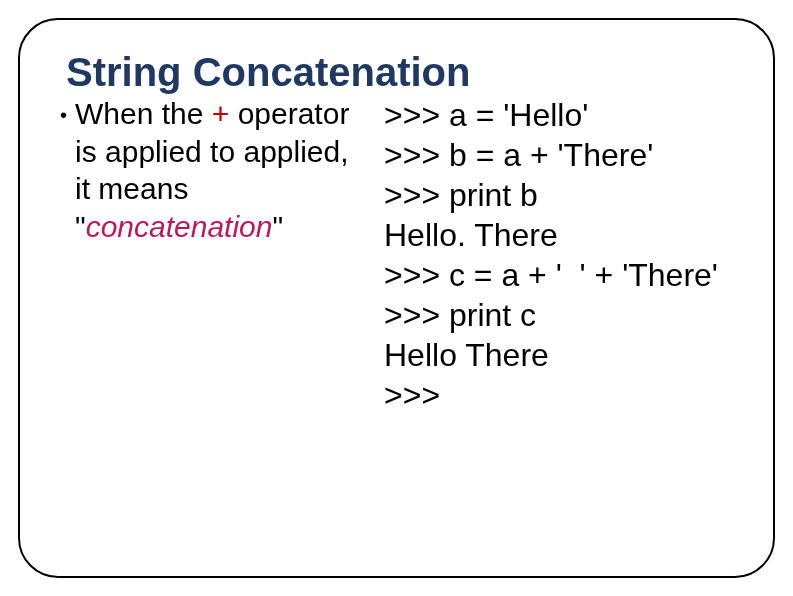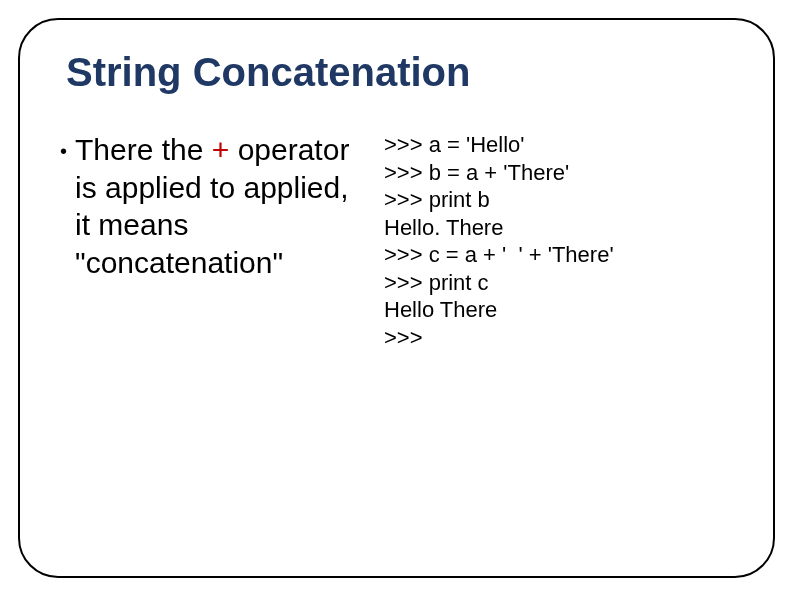--- a/index.html
+++ b/index.html
@@ -17,21 +17,20 @@
     right: 18px;
     bottom: 18px;
     border: 2.5px solid #000;
     border-radius: 40px;
     padding: 30px 40px 30px 40px;
   }
   .title {
     font-size: 40px;
     font-weight: bold;
     color: #1f3864;
-    margin-bottom: 36px;
     margin-left: 6px;
   }
   .content {
     display: flex;
     gap: 24px;
     align-items: flex-start;
   }
   .left {
     width: 300px;
     display: flex;
@@ -43,40 +42,40 @@
     line-height: 36px;
     margin-right: 8px;
     margin-top: 2px;
   }
   .bullet-text {
     font-size: 30px;
     line-height: 1.25;
     color: #000;
   }
   .bullet-text .plus { color: #c00000; }
-  .bullet-text .concat { color: #000000; }
+  .bullet-text .concat { color: #be185d; font-style: italic; }
   .right {
     flex: 1;
-    font-size: 22px;
+    font-size: 32px;
     line-height: 1.25;
     color: #000;
     white-space: pre;
   }
 </style>
 </head>
 <body>
 
 <div class="slide-border">
   <h1 class="title">String Concatenation</h1>
 
   <div class="content">
     <div class="left">
       <span class="bullet">•</span>
       <span class="bullet-text">
-        <span>There the </span><span class="plus">+</span><span> operator is applied to applied, it means "</span><span class="concat">concatenation</span><span>"</span>
+        <span>When the </span><span class="plus">+</span><span> operator is applied to applied, it means "</span><span class="concat">concatenation</span><span>"</span>
       </span>
     </div>
 
     <div class="right"><span>&gt;&gt;&gt; a = 'Hello'</span>
 <span>&gt;&gt;&gt; b = a + 'There'</span>
 <span>&gt;&gt;&gt; print b</span>
 <span>Hello. There</span>
 <span>&gt;&gt;&gt; c = a + '  ' + 'There'</span>
 <span>&gt;&gt;&gt; print c</span>
 <span>Hello There</span>

